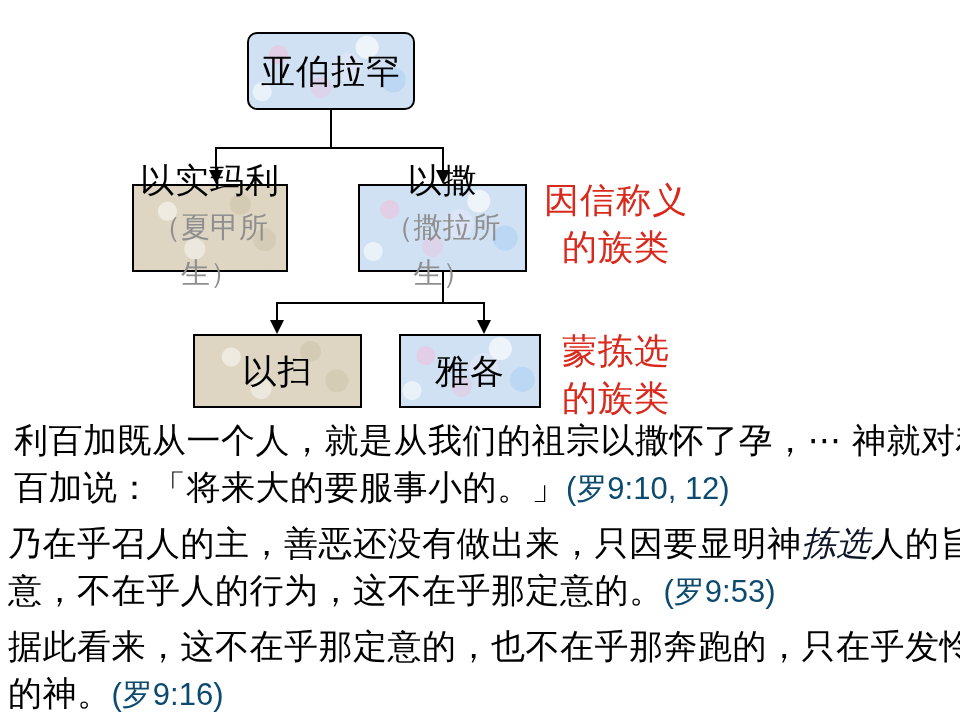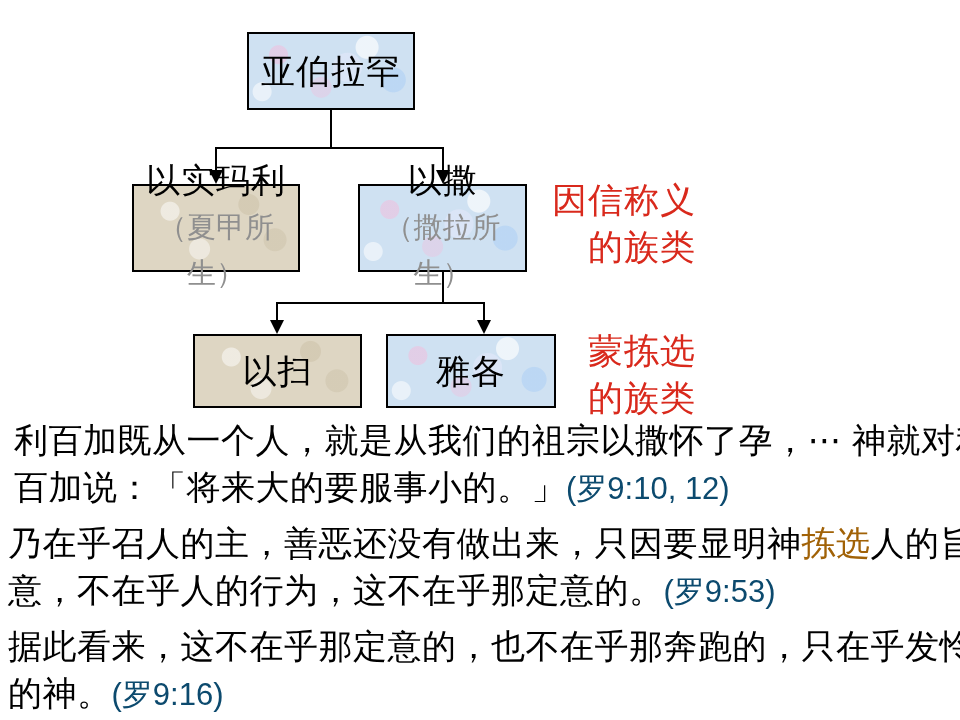--- a/index.html
+++ b/index.html
@@ -28,46 +28,46 @@
       radial-gradient(circle at 60% 45%, rgba(222,230,248,.8) 0 14px, transparent 15px);
   }
   .box-tan{
     background-color:#ded6c3;
     background-image:
       radial-gradient(circle at 22% 30%, rgba(255,255,255,.5) 0 9px, transparent 10px),
       radial-gradient(circle at 70% 22%, rgba(203,192,166,.5) 0 10px, transparent 11px),
       radial-gradient(circle at 40% 75%, rgba(255,255,255,.45) 0 10px, transparent 11px),
       radial-gradient(circle at 86% 64%, rgba(206,196,172,.55) 0 11px, transparent 12px);
   }
-  #node-abraham{left:247px;top:32px;width:168px;height:78px;}
-  #node-ishmael{left:132px;top:184px;width:168px;height:88px;}
+  #node-abraham{left:247px;top:32px;width:168px;height:78px;border-radius:10px;}
+  #node-ishmael{left:132px;top:184px;width:156px;height:88px;}
   #node-isaac{left:358px;top:184px;width:169px;height:88px;}
   #node-esau{left:193px;top:334px;width:169px;height:74px;}
-  #node-jacob{left:386px;top:334px;width:170px;height:74px;}
+  #node-jacob{left:399px;top:334px;width:142px;height:74px;}
   
   #connectors{position:absolute;left:0;top:0;pointer-events:none;}
   
   .annotation{
-    position:absolute;color:#d9291c;text-align:right;
+    position:absolute;color:#d9291c;text-align:center;
     font-size:35px;line-height:47px;letter-spacing:1px;white-space:nowrap;
   }
   #annotation-faith{left:536px;top:176px;width:160px;}
   #annotation-chosen{left:536px;top:327px;width:160px;}
   
   .verse{
     position:absolute;left:8px;width:948px;color:#000;
     font-size:34px;line-height:47px;letter-spacing:0.5px;
   }
   .verse .vline{display:block;white-space:nowrap;}
   #verse-1{top:417px;}
   #verse-1 .vline{padding-left:6px;}
   #verse-2{top:520px;}
   #verse-3{top:623px;}
   .ref{color:#0c4a6e;font-size:31px;letter-spacing:0px;}
-  .red-word{color:#a16207;}
+  .red-word{color:#0f172a;font-style:italic;}
 </style>
 </head>
 <body>
 
 <div class="stage">
 
   <svg id="connectors" width="960" height="440" viewBox="0 0 960 440">
     <g stroke="#000" stroke-width="2" fill="none">
       <line x1="331" y1="110" x2="331" y2="148"></line>
       <line x1="215" y1="148" x2="444" y2="148"></line>

